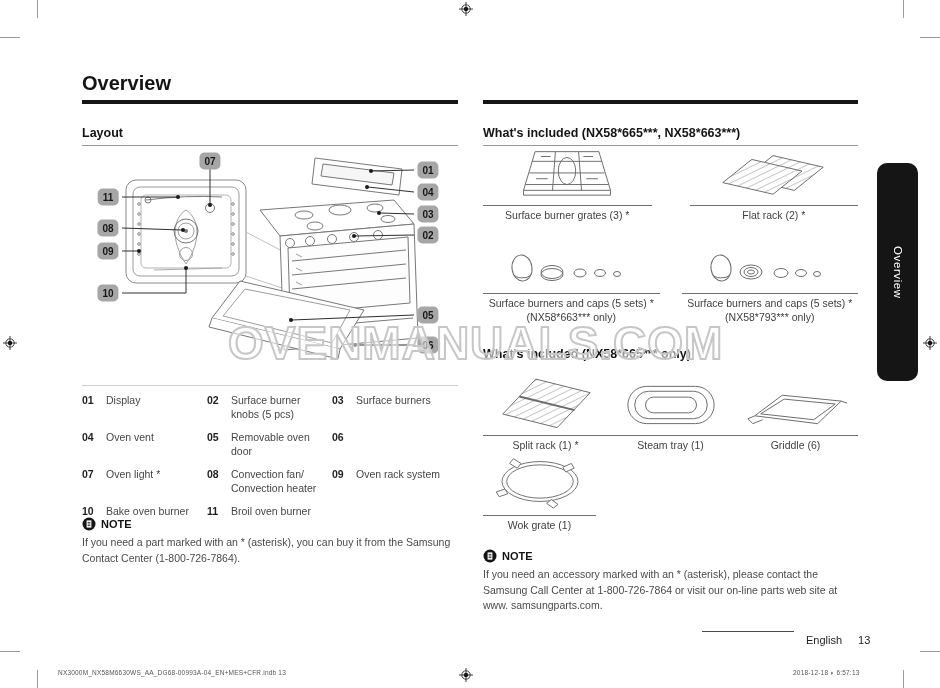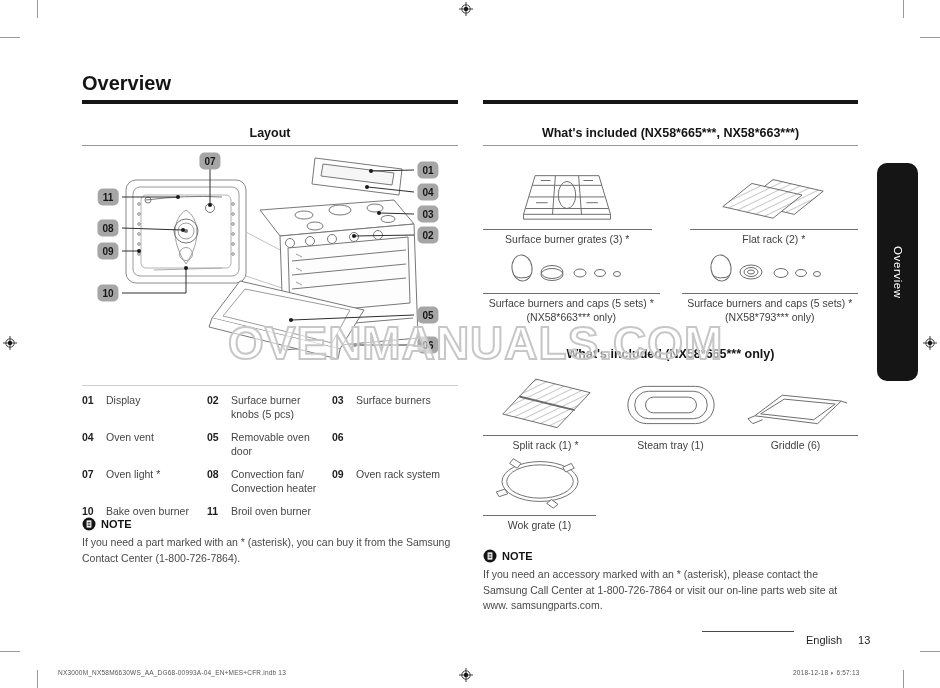--- a/index.html
+++ b/index.html
@@ -16,21 +16,21 @@
     position:absolute; left:228px; top:316px; width:500px; z-index:40;
     font-size:46px; font-weight:bold; letter-spacing:1px; white-space:nowrap;
     color:rgba(255,255,255,0.55); -webkit-text-stroke:2px #c7c7c7;
     pointer-events:none;
   }
   
   .page-title { position:absolute; left:82px; top:72px; font-size:20px; font-weight:bold; color:#141414; }
   .rule-thick { position:absolute; top:100px; height:4px; background:#161616; }
   .sec-head {
     position:absolute; font-size:12.5px; font-weight:bold; color:#141414;
-    padding-bottom:5px; border-bottom:1px solid #989898;text-align:center;
+    padding-bottom:5px; border-bottom:1px solid #989898;
   }
   .sec-head.noline { border-bottom:none; }
   
   .diagram { position:absolute; left:82px; top:148px; width:376px; height:234px; }
   .badge {
     position:absolute; transform:translate(-50%,-50%);
     background:#a6a6a6; color:#161616; border-radius:5px;
     font-size:10px; font-weight:bold; line-height:16px; padding:0 5px; height:17px;
     display:flex; align-items:center; justify-content:center;
   }
@@ -273,21 +273,21 @@
       <svg width="14" height="14" viewBox="0 0 14 14">
           <circle cx="7" cy="7" r="6.5" fill="#141414"></circle>
           <rect x="4.6" y="3.4" width="4.8" height="7.2" fill="#ffffff"></rect>
           <path d="M5.6,5.4 h2.8 M5.6,7 h2.8 M5.6,8.6 h2.8" stroke="#141414" stroke-width="0.8"></path>
         </svg>
       <span>NOTE</span>
     </div>
     <div class="note-body">If you need a part marked with an * (asterisk), you can buy it from the Samsung Contact Center (1-800-726-7864).</div>
   </div>
 
-  <div class="acc-row" style="top:164px;width:375px;gap:38px">
+  <div class="acc-row" style="top:140px;width:375px;gap:38px">
     <div class="acc-cell" style="flex:1">
       <div class="acc-img" style="height:60px">
         <svg width="118" height="58" viewBox="0 0 120 60" stroke="#6b6b6b" fill="none" stroke-width="1">
           <path d="M15,50 L105,50 L93,10 L27,10 Z"></path>
           <path d="M15,50 L15,55 L105,55 L105,50"></path>
           <path d="M45,50 L48,10 M75,50 L72,10"></path>
           <path d="M24,20 L96,20 M21,32 L99,32 M17,44 L103,44"></path>
           <ellipse cx="60" cy="30" rx="9" ry="14"></ellipse>
           <path d="M33,15 h10 M77,15 h10 M28,38 h12 M80,38 h12"></path>
         </svg>

